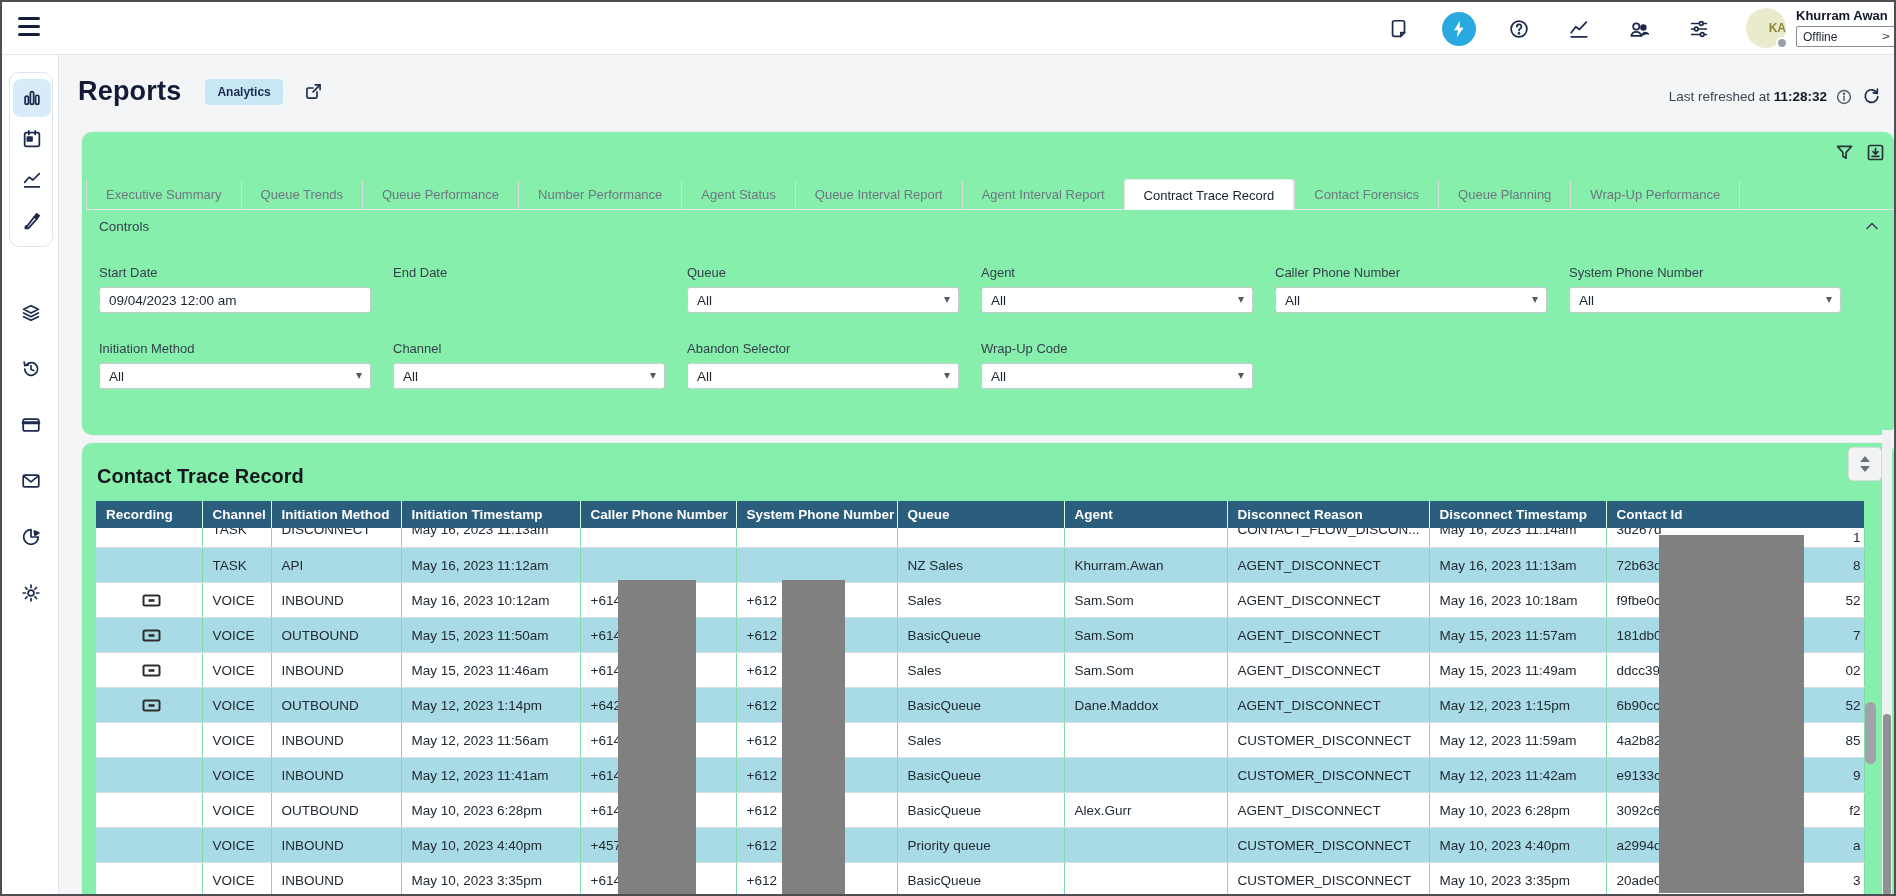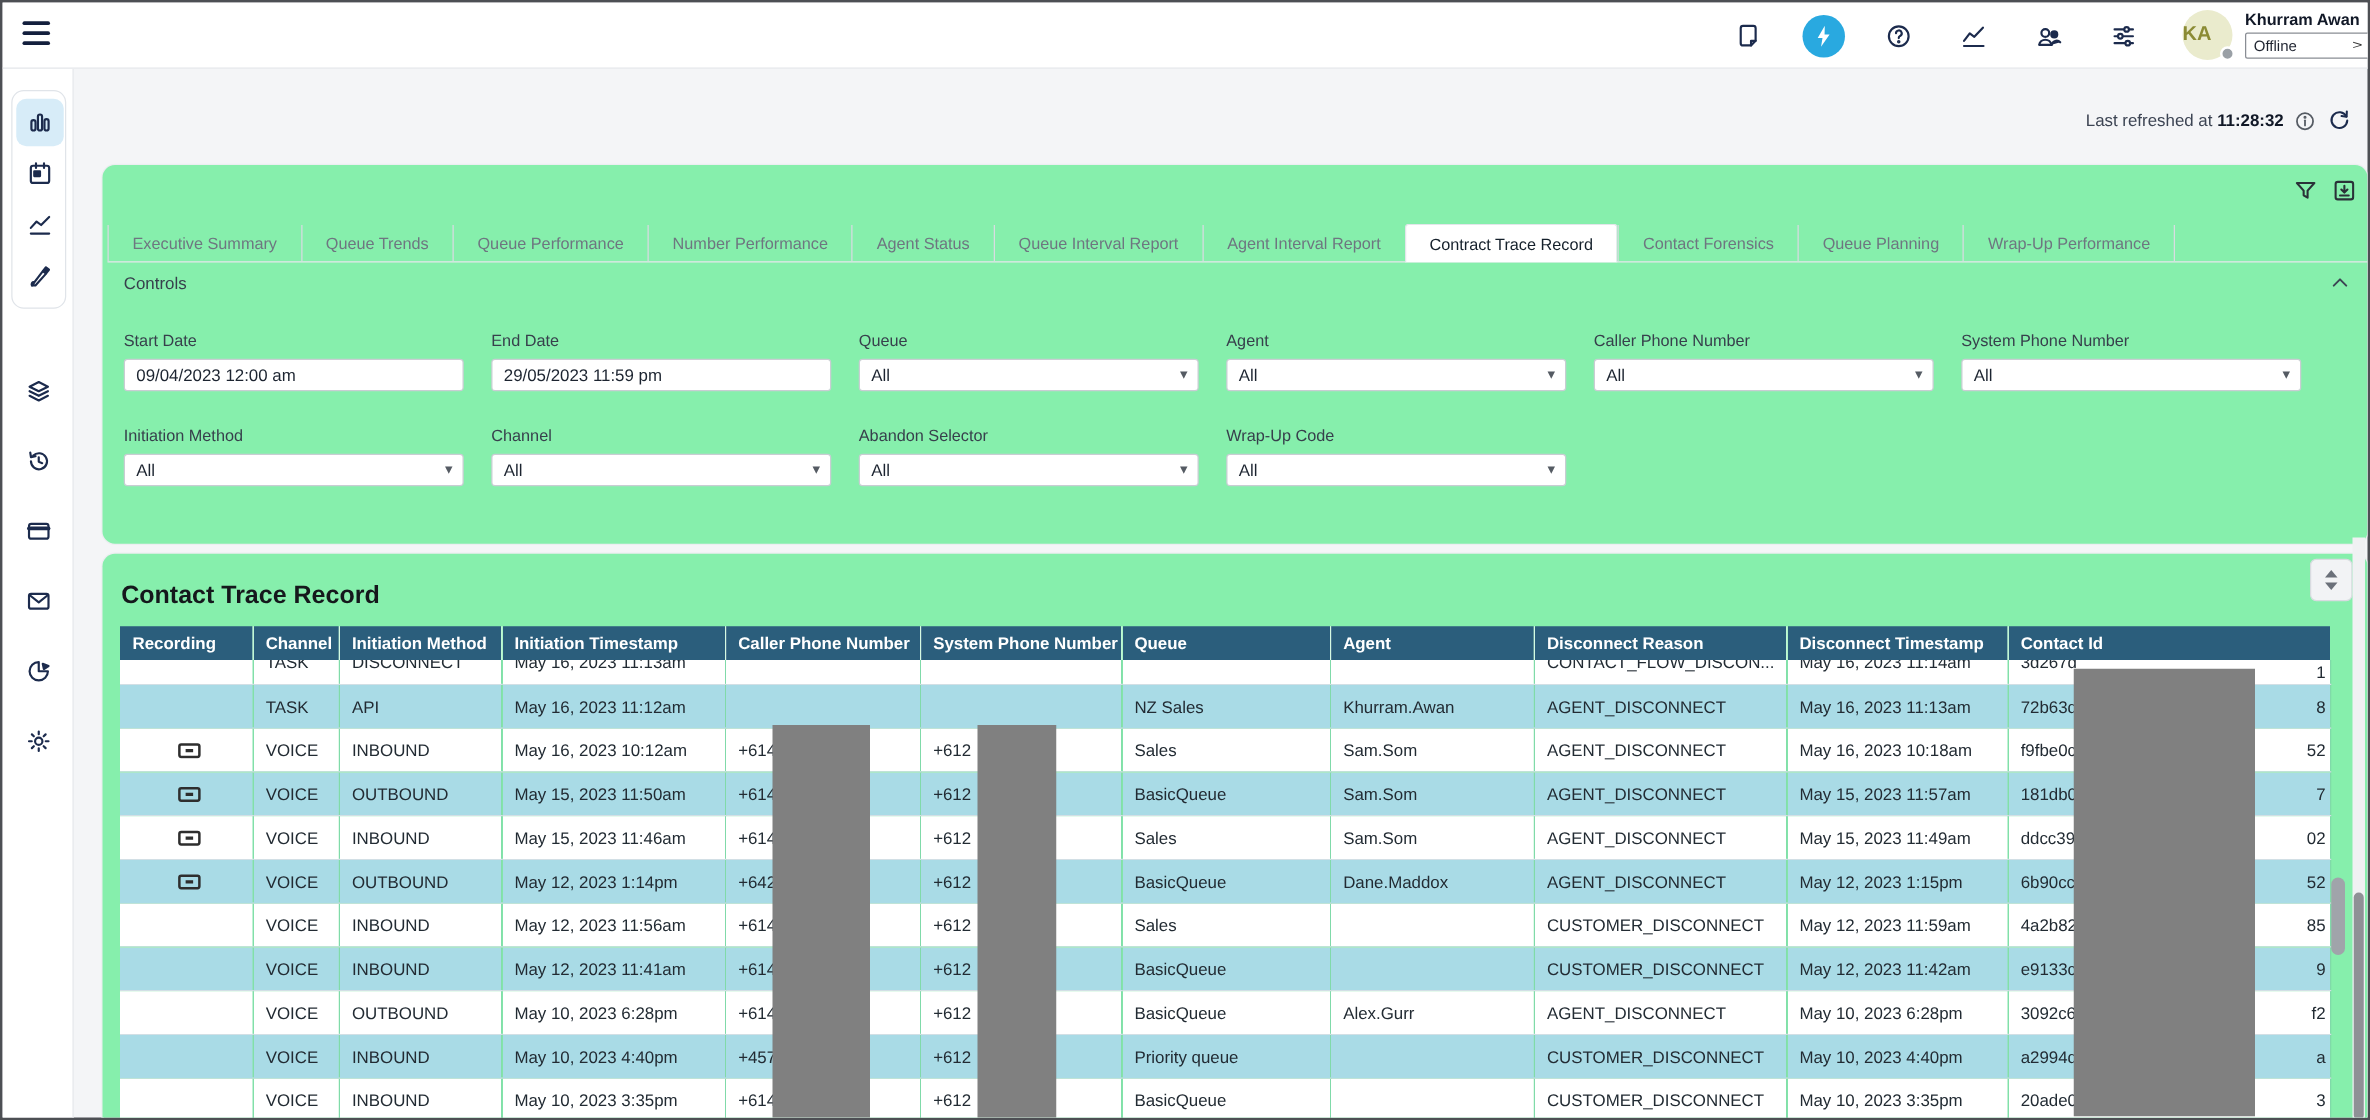--- a/index.html
+++ b/index.html
@@ -8,21 +8,21 @@
   .page { position:relative; width:1896px; height:896px; background:#f4f5f7; overflow:hidden; border:2px solid #4d4f54; }
 
   
   .topbar { position:absolute; left:0; top:0; width:1896px; height:53px; background:#fff; border-bottom:1px solid #e4e6ea; z-index:30; }
   .hamburger { position:absolute; left:16px; top:15px; width:24px; height:22px; cursor:pointer; }
   .hamburger span { display:block; width:22px; height:3px; background:#131f3d; border-radius:2px; margin-bottom:5px; }
   .top-icons { position:absolute; right:500px; top:0; height:53px; display:flex; align-items:center; gap:26px; left:1380px; right:auto; }
   .top-icon { width:34px; height:34px; display:flex; align-items:center; justify-content:center; border-radius:50%; cursor:pointer; }
   .top-icon.active { background:#29a9e0; }
   .user-block { position:absolute; left:1744px; top:6px; display:flex; }
-  .avatar { position:relative; width:40px; height:40px; border-radius:50%; background:#eaebcd; color:#8b8b35; font-weight:bold; font-size:16px; display:flex; align-items:center; justify-content:flex-start; }
+  .avatar { position:relative; width:40px; height:40px; border-radius:50%; background:#eaebcd; color:#8b8b35; font-weight:bold; font-size:12px; display:flex; align-items:center; justify-content:flex-end; }
   .avatar .dot { position:absolute; right:-2px; bottom:-1px; width:12px; height:12px; border-radius:50%; background:#9aa0a6; border:2px solid #fff; }
   .user-meta { margin-left:10px; width:100px; }
   .user-name { font-size:13px; font-weight:bold; color:#111827; line-height:15px; white-space:nowrap; }
   .status-select { margin-top:3px; width:100px; height:21px; border:1px solid #898d94; border-radius:2px; background:#fff; font-size:12px; color:#1f2430; display:flex; align-items:center; padding:0 6px; justify-content:space-between; cursor:pointer; }
   .status-select .chev { font-size:10px; color:#333; transform:scaleX(1.4); }
 
   
   .sidebar { position:absolute; left:0; top:53px; width:57px; height:843px; background:#fff; border-right:1px solid #e4e6ea; z-index:20; }
   .side-group { position:absolute; left:7px; top:17px; width:44px; border:1px solid #e0e4e9; border-radius:10px; background:#fff; padding:3px; }
   .side-item { width:38px; height:38px; margin:3px 0; border-radius:8px; display:flex; align-items:center; justify-content:center; cursor:pointer; }
@@ -249,20 +249,31 @@
           <span>
             <svg width="22" height="22" viewBox="0 0 24 24" fill="none" stroke="#1c2b4d" stroke-width="1.9" stroke-linecap="round" stroke-linejoin="round">
               <circle cx="12" cy="12" r="3.2"></circle>
               <path d="M12 3.5v2.4M12 18.1v2.4M3.5 12h2.4M18.1 12h2.4M6 6l1.7 1.7M16.3 16.3L18 18M18 6l-1.7 1.7M7.7 16.3L6 18"></path>
             </svg>
           </span>
         </div>
       </div>
   </div>
 
+  <div class="content-header">
+    <div class="page-title">Reports</div>
+    <div class="badge">Analytics</div>
+    <div class="ext-link" id="ext-link-icon">
+        <svg width="21" height="21" viewBox="0 0 24 24" fill="none" stroke="#1c2b4d" stroke-width="1.9" stroke-linecap="round" stroke-linejoin="round">
+          <path d="M16 12.5V18a1.5 1.5 0 0 1-1.5 1.5H6A1.5 1.5 0 0 1 4.5 18V9.5A1.5 1.5 0 0 1 6 8h5.5"></path>
+          <polyline points="14 4.5 19.5 4.5 19.5 10"></polyline>
+          <path d="M19.2 4.8L11.5 12.5"></path>
+        </svg>
+      </div>
+  </div>
   <div class="refreshed">
     <span><span>Last refreshed at</span>&nbsp;<b>11:28:32</b></span>
     <span class="icon" id="info-icon">
         <svg width="18" height="18" viewBox="0 0 24 24" fill="none" stroke="#555b63" stroke-width="1.9" stroke-linecap="round" stroke-linejoin="round">
           <circle cx="12" cy="12" r="8.6"></circle>
           <path d="M12 11v5.5"></path>
           <circle cx="12" cy="7.8" r="0.7" fill="#555"></circle>
         </svg>
       </span>
     <span class="icon" id="refresh-icon">
@@ -308,23 +319,20 @@
       </div>
     <div class="controls-row r1" id="controls-row1">
         <div class="field">
           <div class="flabel">Start Date</div>
           <div class="fbox input">
             <span>09/04/2023 12:00 am</span>
           </div>
         </div>
         <div class="field">
           <div class="flabel">End Date</div>
-          <div class="fbox input">
-            <span>29/05/2023 11:59 pm</span>
-          </div>
         </div>
         <div class="field">
           <div class="flabel">Queue</div>
           <div class="fbox select">
             <span>All</span>
             <span class="chev">▾</span>
           </div>
         </div>
         <div class="field">
           <div class="flabel">Agent</div>

